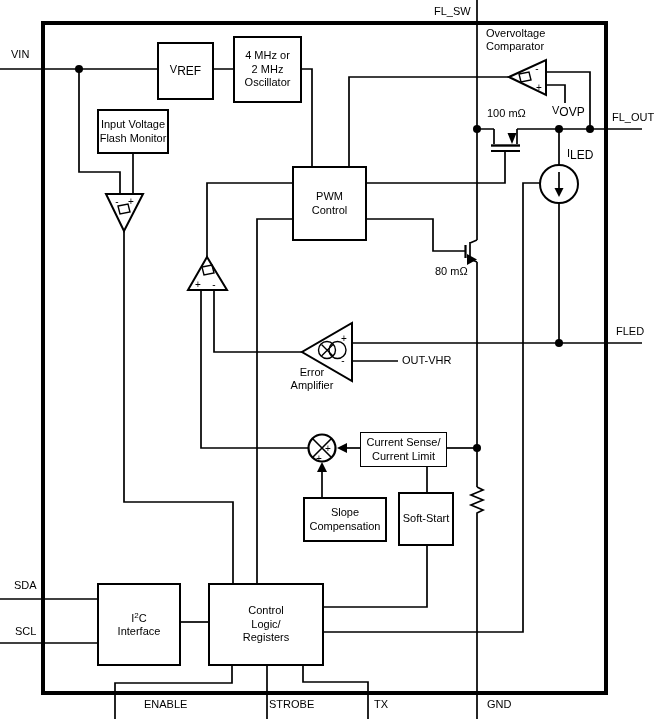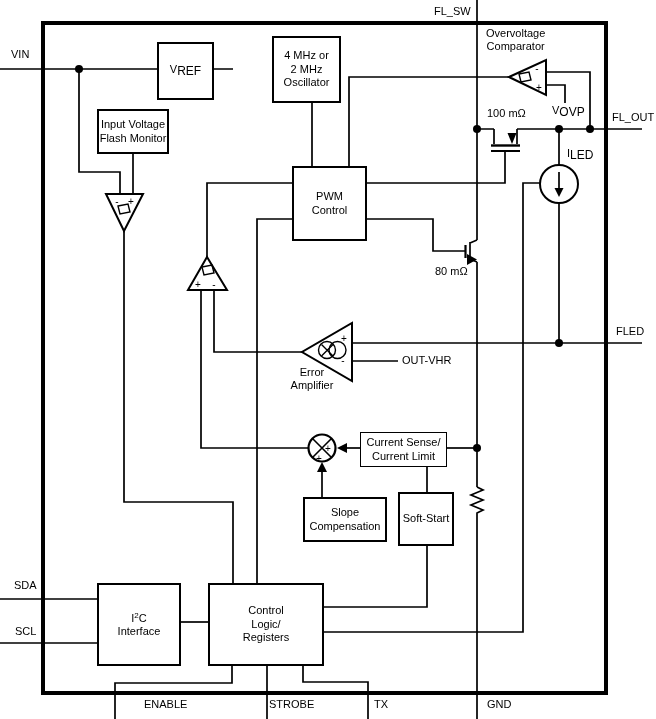--- a/index.html
+++ b/index.html
@@ -8,21 +8,21 @@
     font-family:"Liberation Sans", sans-serif;color:#000;overflow:hidden;
   }
   svg{position:absolute;left:0;top:0;}
   .block{
     position:absolute;border:2px solid #000;background:#fff;
     display:flex;align-items:center;justify-content:center;
     font-size:11px;line-height:1.22;text-align:center;
   }
   .block .bl{white-space:pre-line;}
   .thin{border-width:1.5px;text-align:center;}
-  .lbl{position:absolute;font-size:11px;line-height:13px;white-space:pre-line;text-align:center;}
+  .lbl{position:absolute;font-size:11px;line-height:13px;white-space:pre-line;}
   sub{font-size:12px;vertical-align:-2px;}
   sup{font-size:8px;vertical-align:4px;}
   .ctr{text-align:center;}
 </style>
 </head>
 <body>
 
 <div class="canvas">
 
   <svg width="656" height="719" viewBox="0 0 656 719">
@@ -125,21 +125,21 @@
       <text x="344" y="342">+</text>
       <text x="343" y="364">-</text>
       <text x="328" y="452">+</text>
       <text x="319" y="462">+</text>
     </g>
   </svg>
 
   <div class="block" style="left:157px;top:42px;width:53px;height:54px;">
     <span><span>V</span><sub>REF</sub></span>
   </div>
-  <div class="block" style="left:233px;top:36px;width:65px;height:63px;margin-left:39px;">
+  <div class="block" style="left:233px;top:36px;width:65px;height:63px;">
     <span class="bl">4 MHz or
 2 MHz
 Oscillator</span>
   </div>
   <div class="block" style="left:97px;top:109px;width:68px;height:41px;">
     <span class="bl">Input Voltage
 Flash Monitor</span>
   </div>
   <div class="block" style="left:292px;top:166px;width:71px;height:71px;justify-content:center;">
     <span class="bl">PWM

